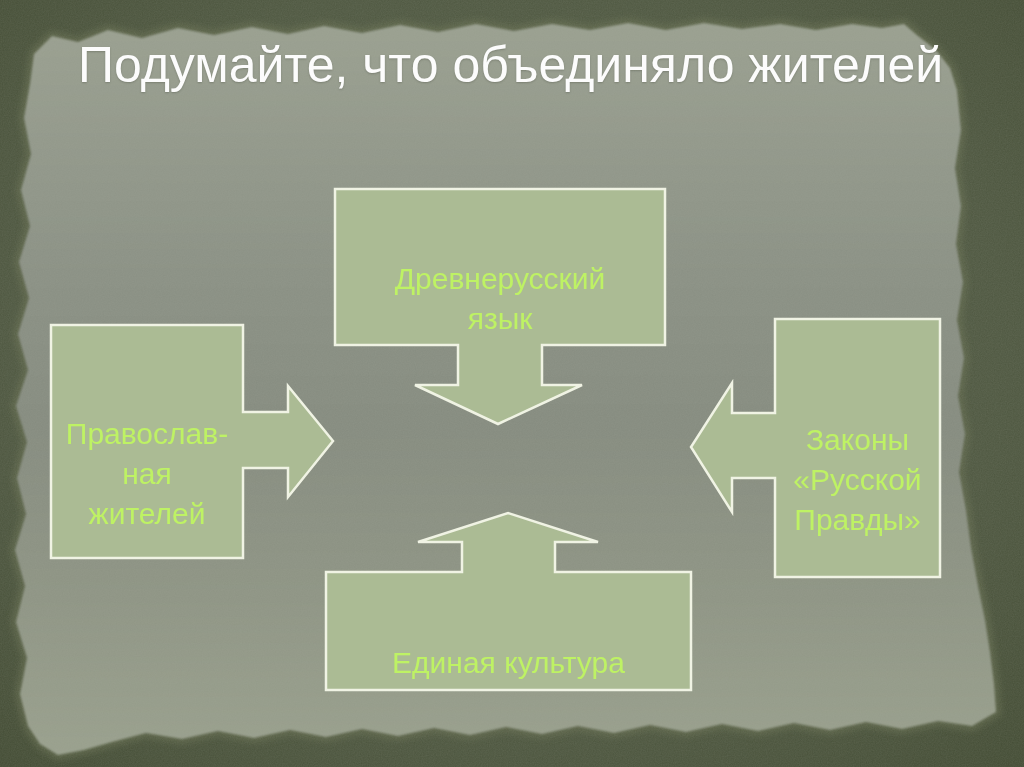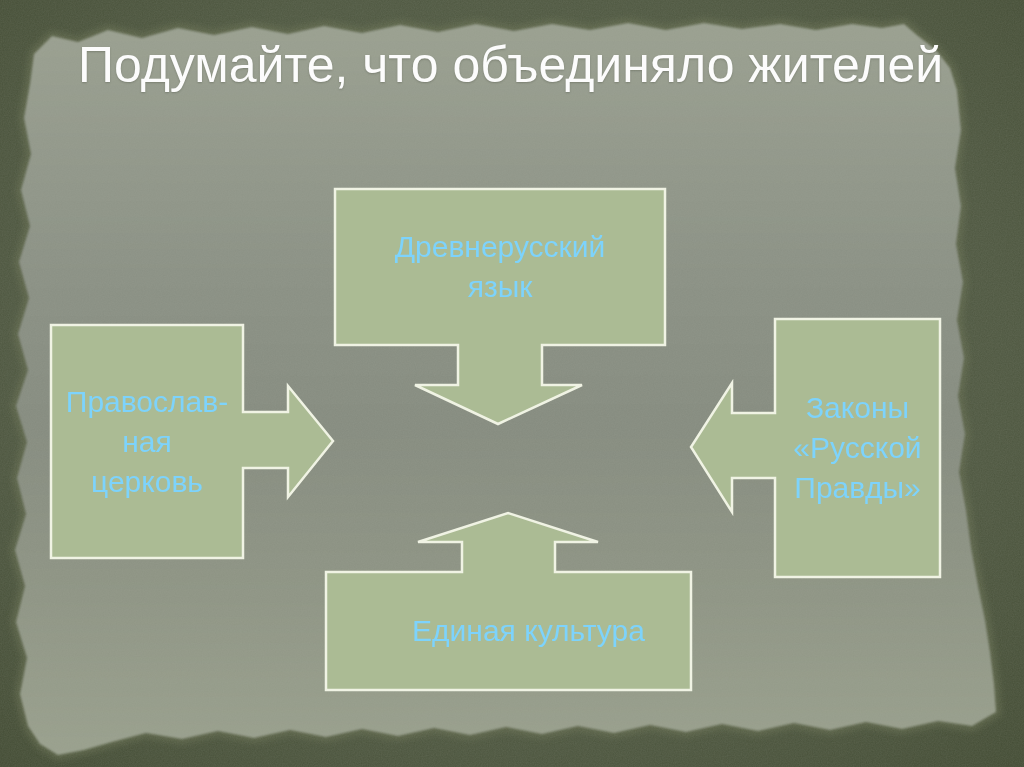--- a/index.html
+++ b/index.html
@@ -39,29 +39,30 @@
   }
   .slide-title span { display: block; }
   .node-label {
     position: absolute;
     z-index: 3;
     display: flex;
     align-items: center;
     justify-content: center;
     text-align: center;
     white-space: pre-line;
-    color: #7dd3fc;
+    color: #bef264;
     font-size: 30px;
     line-height: 40px;
     font-weight: 400;
+    margin-top: 32px;
   }
   .node-label.top    { left: 335px; top: 189px; width: 330px; height: 156px; }
   .node-label.left   { left:  51px; top: 325px; width: 192px; height: 233px; }
   .node-label.right  { left: 775px; top: 319px; width: 165px; height: 258px; text-align: center; }
-  .node-label.bottom { left: 326px; top: 572px; width: 365px; height: 118px; padding-left: 20px; }
+  .node-label.bottom { left: 326px; top: 572px; width: 365px; height: 118px; }
 </style>
 </head>
 <body>
 
 <div class="slide">
 
   <svg class="bg-layer" width="1024" height="767" viewBox="0 0 1024 767" aria-hidden="true">
     <defs>
       <radialGradient id="bgG" cx="50%" cy="45%" r="75%">
         <stop offset="0%" stop-color="#57604a"></stop>
@@ -105,19 +106,19 @@
   </svg>
 
   <h1 class="slide-title" style="margin:16px;font-weight:400;">
     <span>Подумайте, что объединяло жителей</span>
   </h1>
 
   <div class="node-label top">Древнерусский
 язык</div>
   <div class="node-label left">Православ-
 ная
-церковь</div>
+жителей</div>
   <div class="node-label right">Законы
 «Русской
 Правды»</div>
   <div class="node-label bottom">Единая культура</div>
 
 </div>
 
 </body></html>

